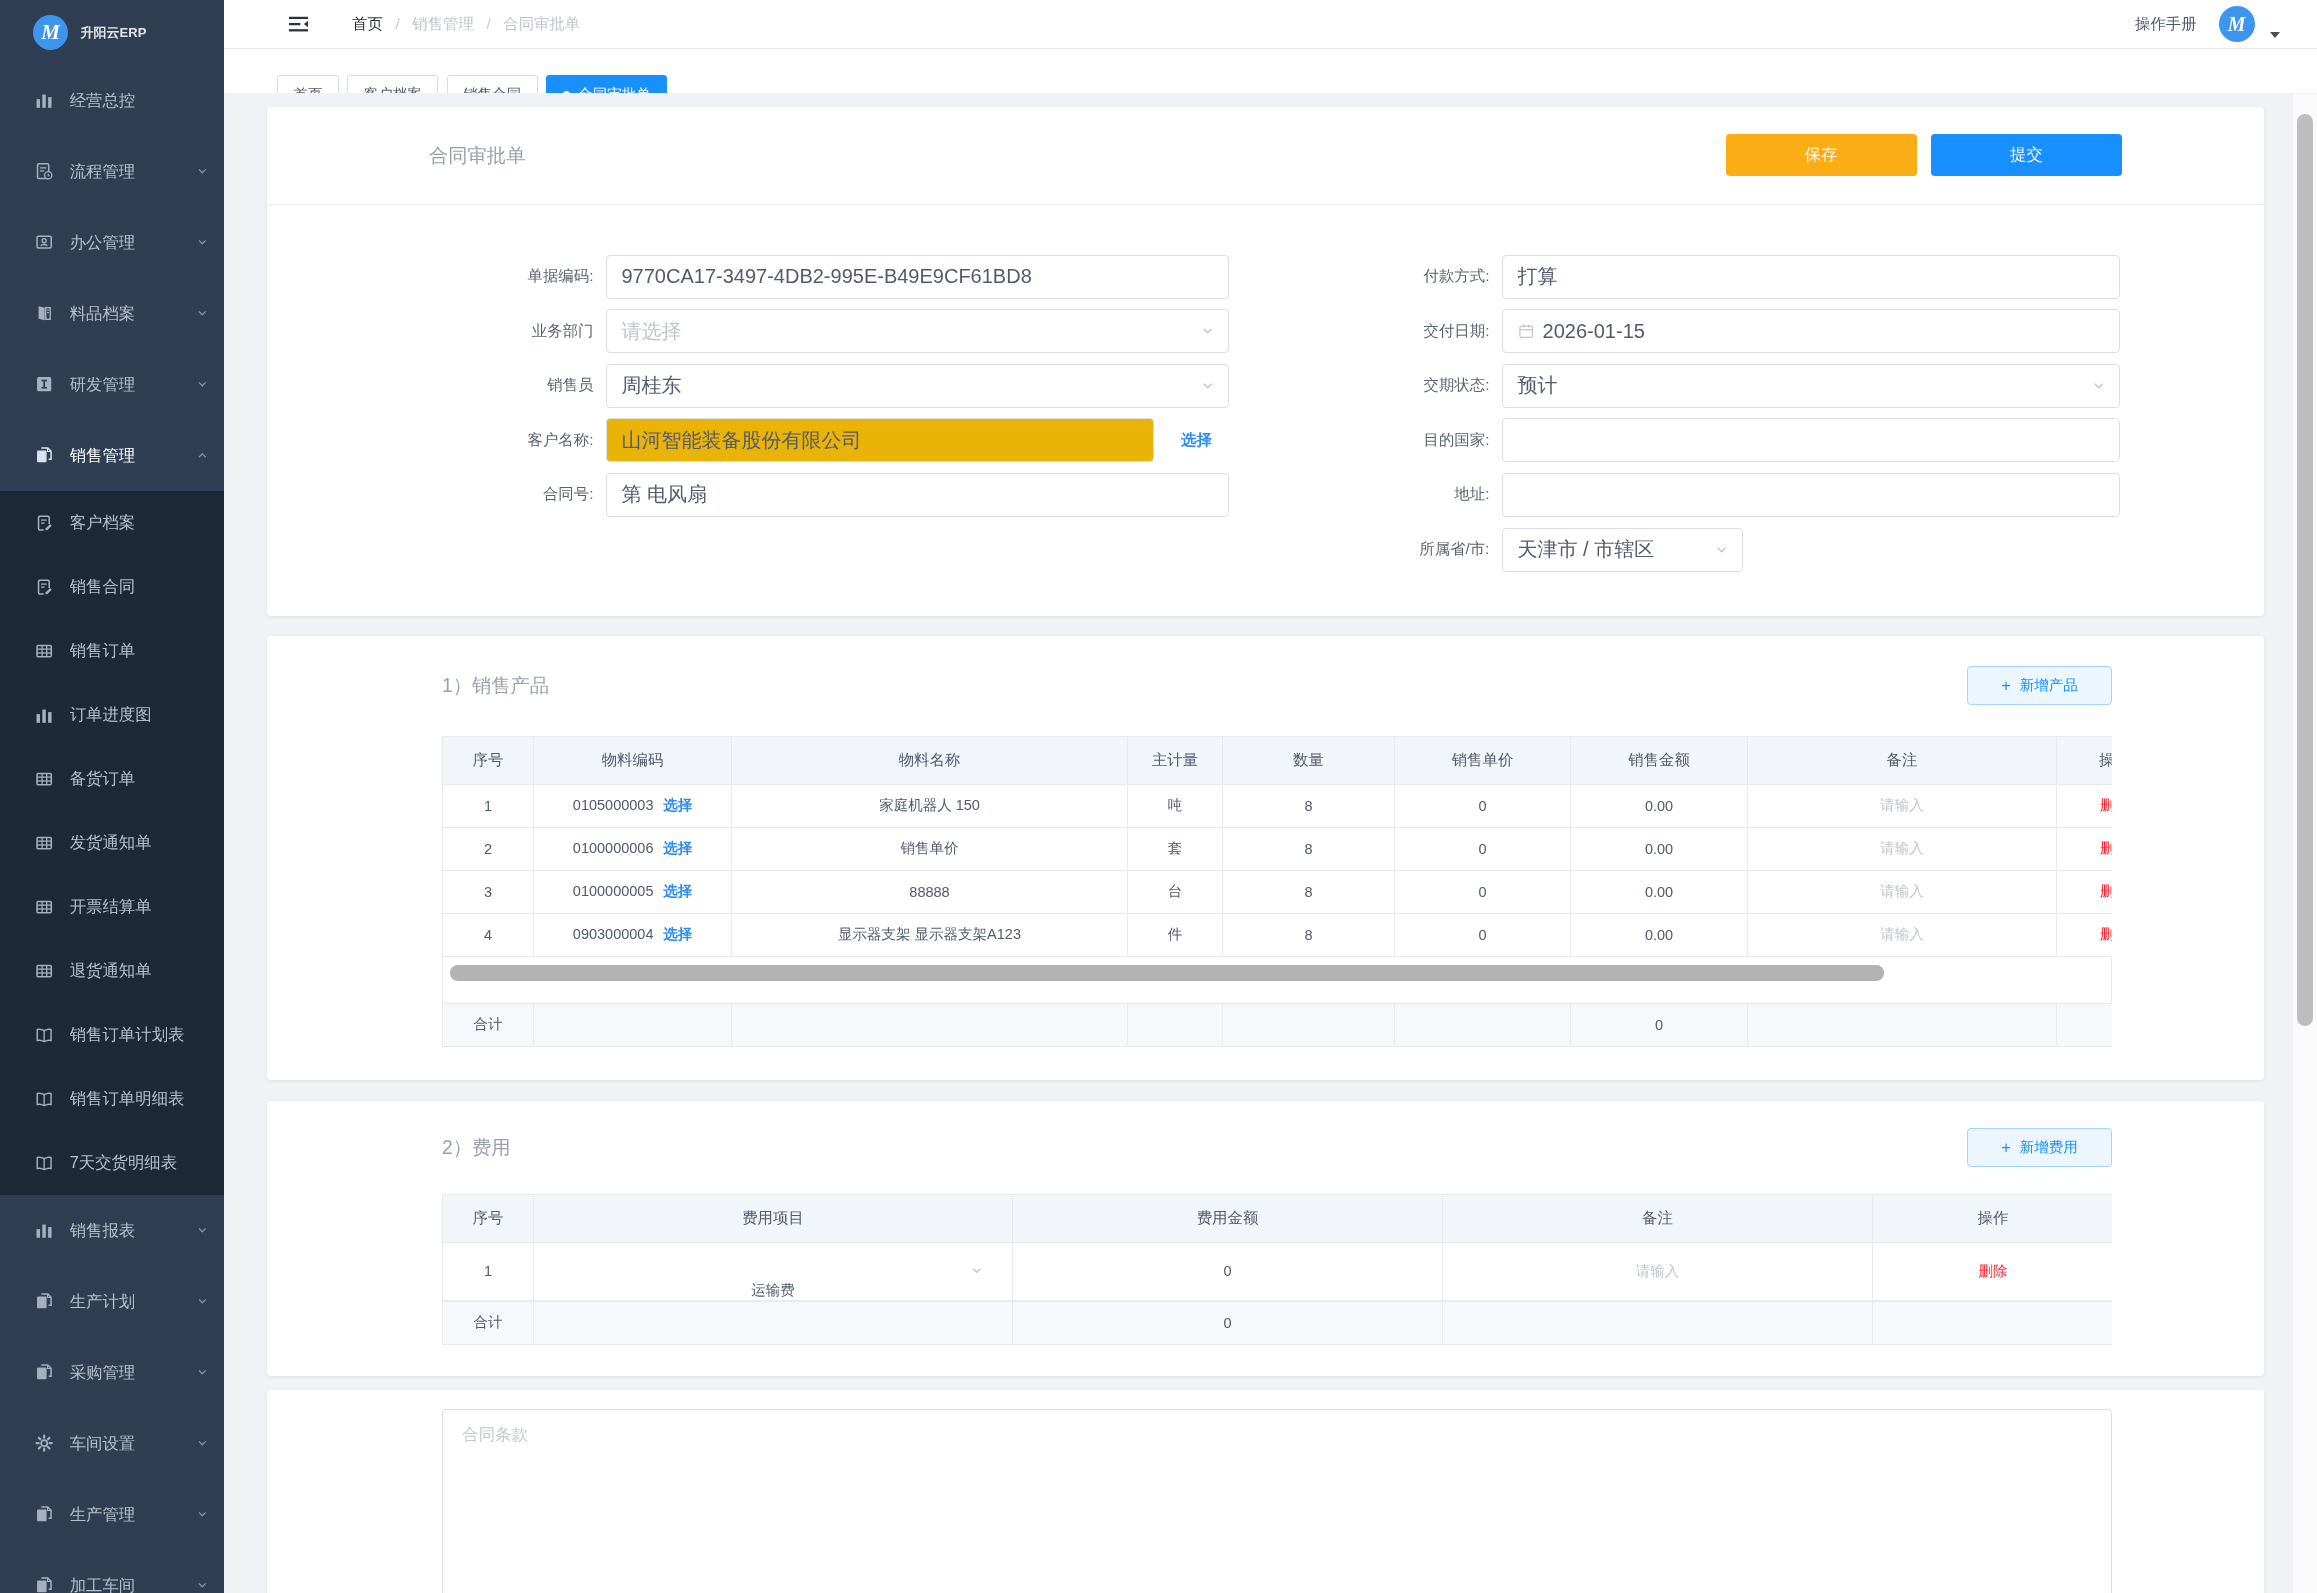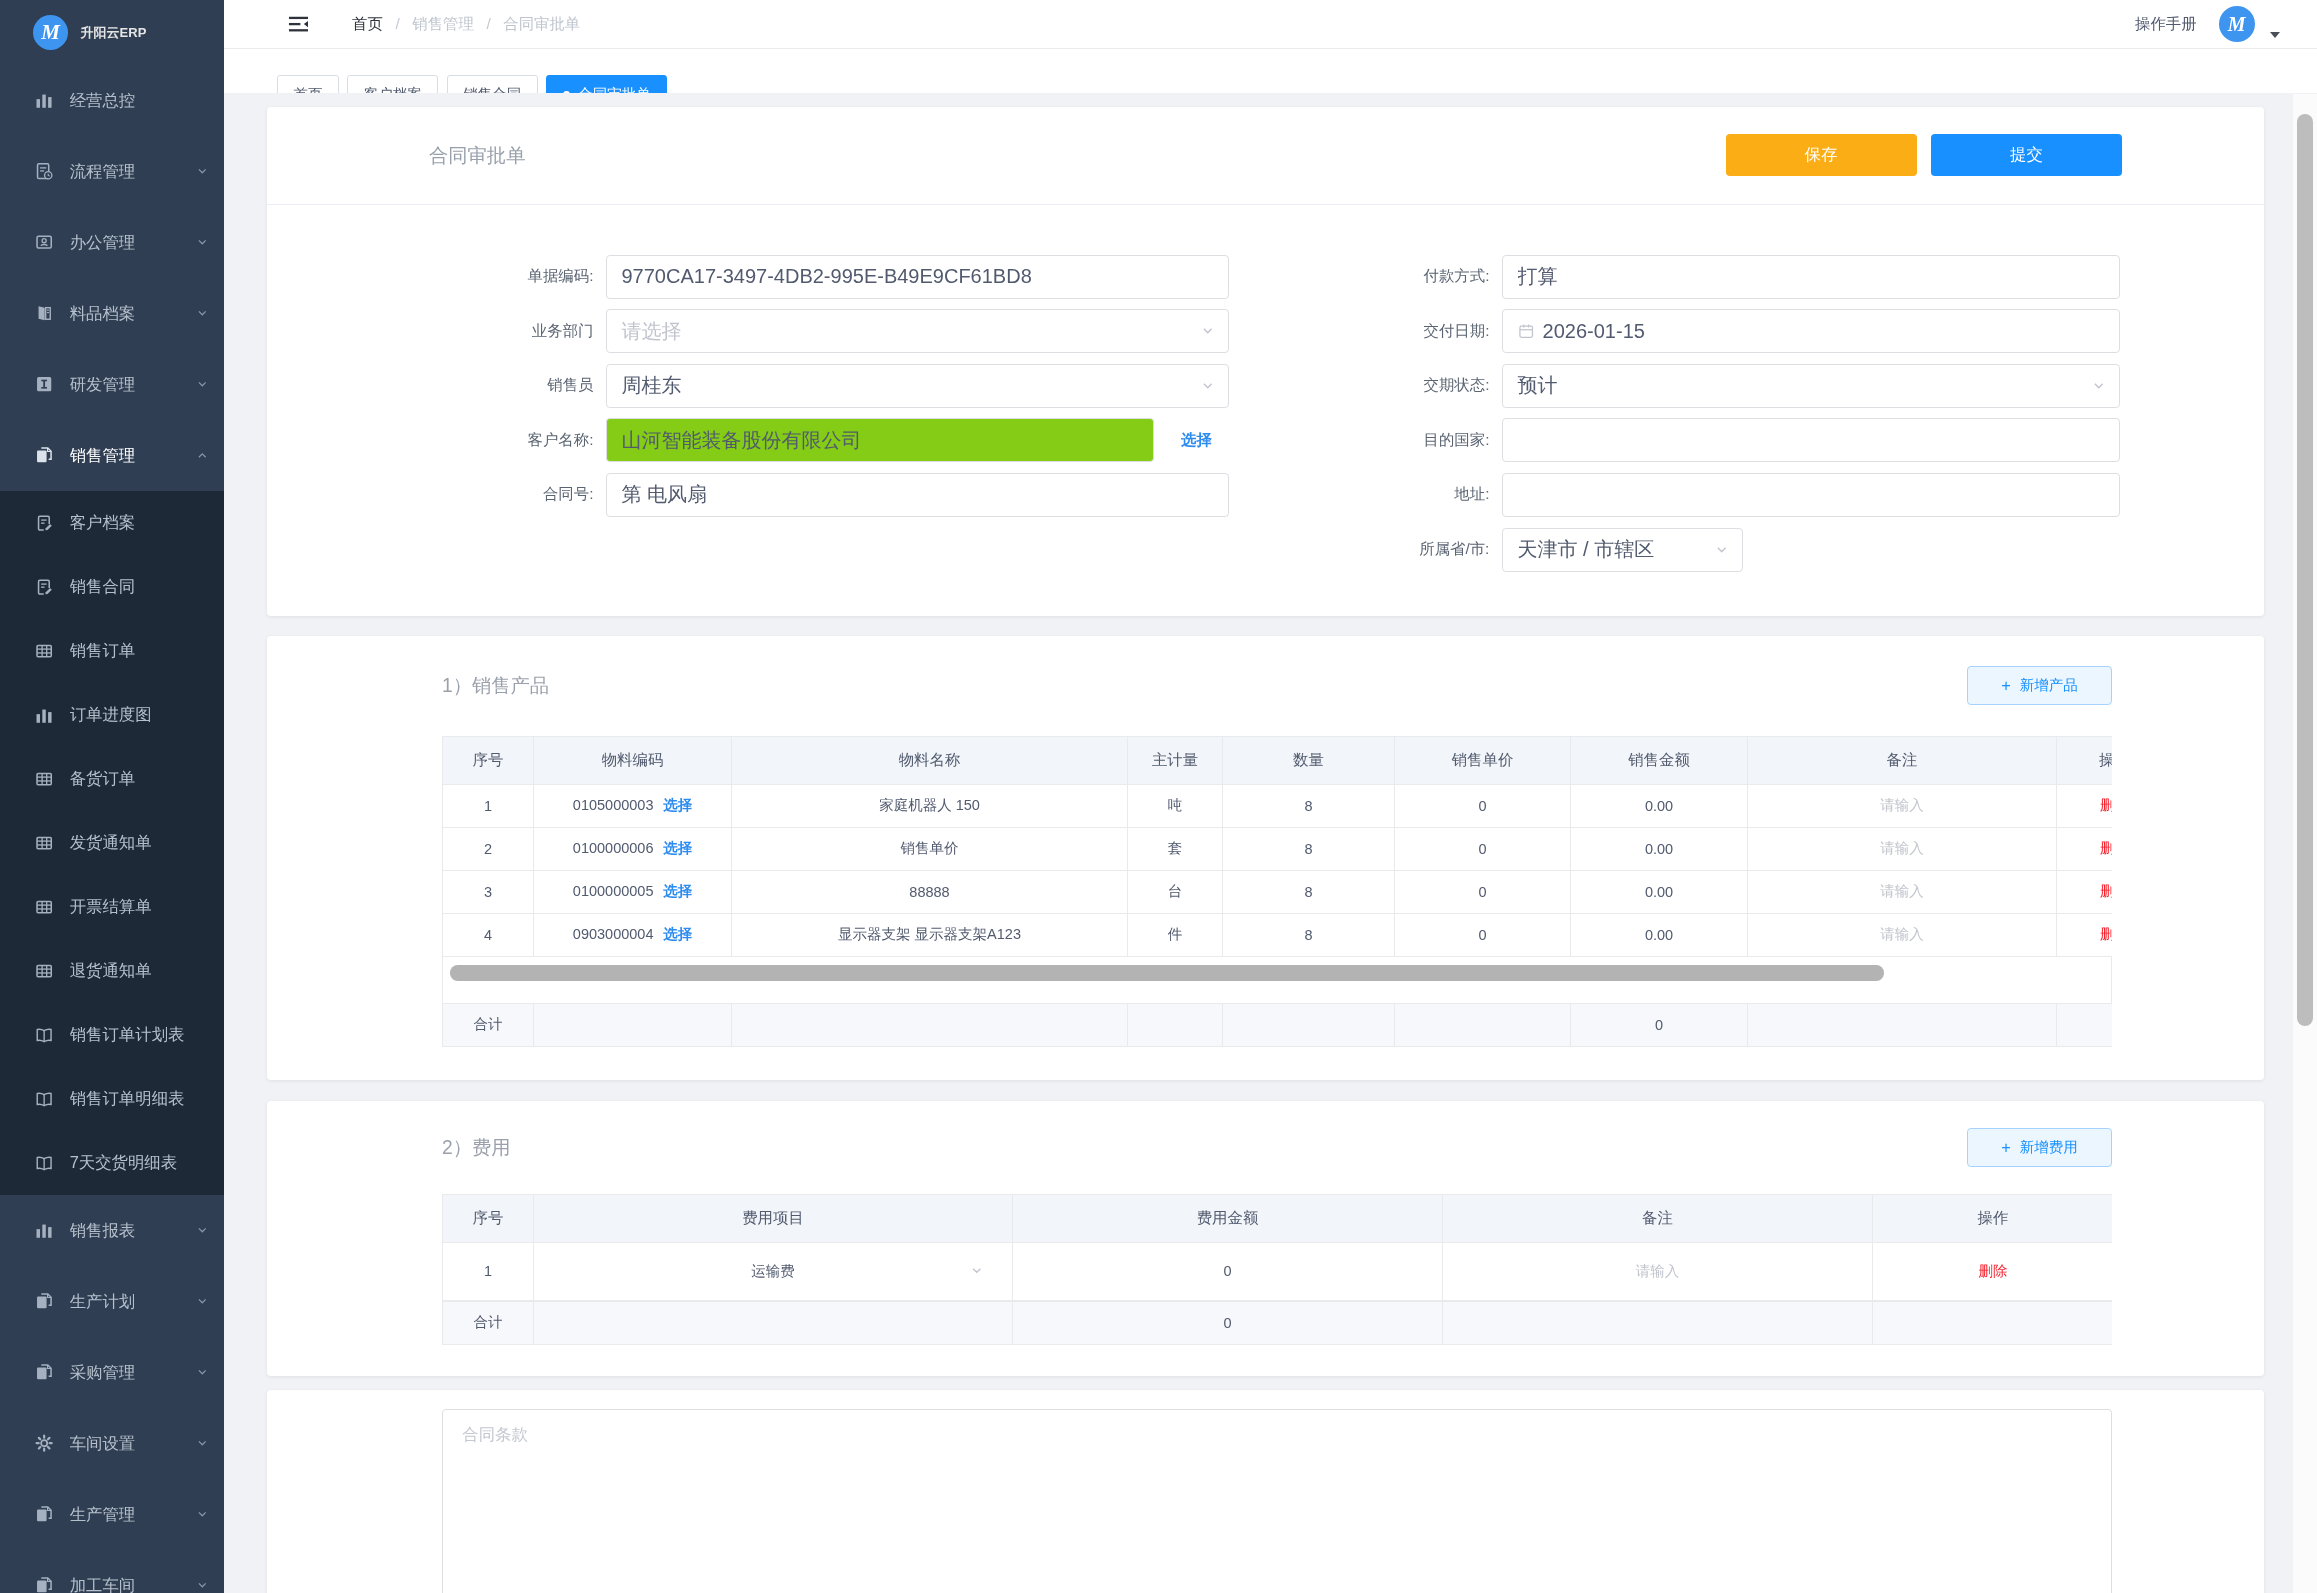--- a/index.html
+++ b/index.html
@@ -59,21 +59,21 @@
   .fcol { position:absolute; top:148px; display:flex; flex-direction:column; gap:10.6px; }
   .fcol.left { left:0; }
   .fcol.right { left:966px; }
   .frow { display:flex; align-items:center; }
   .flabel { width:339px; text-align:right; padding-right:12.6px; font-size:15.4px; color:#5a6472; flex:none; }
   .fcol.right .flabel { width:269px; }
   .finput { height:44px; border:1px solid #dcdee2; border-radius:3.9px; background:#fff; font-size:20px; color:#515a6e; padding:0 14.5px; display:flex; align-items:center; position:relative; gap:8.7px; }
   .w645 { width:623px; } .w640 { width:618px; } .w568 { width:548px; } .w250 { width:241px; }
   .finput input { border:none; outline:none; width:100%; font:inherit; color:#515a6e; background:transparent; }
   .finput input::placeholder { color:#c0c4cc; }
-  .finput.disabled { background:#84cc16; }
+  .finput.disabled { background:#eab308; }
   .sel-text { flex:1; }
   .sel-placeholder { color:#c0c4cc; }
   .sel-chevron { position:absolute; right:13.5px; top:50%; margin-top:-6.8px; width:13.5px; height:13.5px; color:#c0c4cc; }
   .sel-chevron svg { width:13.5px; height:13.5px; display:block; }
   .cal-icon { width:16.4px; height:16.4px; color:#c0c4cc; flex:none; }
   .cal-icon svg { width:16.4px; height:16.4px; display:block; }
   .link-action { margin-left:27px; color:#2d8cf0; font-size:15.4px; font-weight:bold; cursor:pointer; white-space:nowrap; }
 
   
   .panel-products { height:444px; padding:0 152px 0 175px; margin-bottom:21px; }
@@ -88,21 +88,21 @@
   .tbl-products { width:1728px; }
   .tbl-fees, .tbl-fees-total { width:1670px; }
   .tbl-products-total { width:1728px; }
   th { height:48px; background:#f2f5f9; border:1px solid #e8eaec; font-size:15.4px; font-weight:normal; color:#515a6e; text-align:center; overflow:hidden; white-space:nowrap; }
   td { height:43px; border:1px solid #e8eaec; background:#fff; font-size:14.5px; color:#515a6e; text-align:center; overflow:hidden; white-space:nowrap; }
   .tbl-fees td { height:58px; }
   .total-row td { background:#f6f8fb; height:43px; }
   .link-sel { color:#2d8cf0; font-weight:bold; margin-left:9.7px; cursor:pointer; }
   .ph { color:#c0c4cc; }
   .link-del { color:#f5222d; cursor:pointer; }
-  .cell-select { position:relative; width:100%; height:100%; display:flex; align-items:center; justify-content:center; cursor:pointer; }
+  .cell-select { position:relative; width:100%; height:100%; display:flex; align-items:flex-end; justify-content:center; cursor:pointer; }
   .cell-select .sel-chevron { right:29px; }
   .hscroll { width:1670px; height:46px; background:#fff; border-left:1px solid #e8eaec; border-right:1px solid #e8eaec; position:relative; }
   .hthumb { position:absolute; left:6.8px; top:8.7px; width:1434px; height:15.4px; border-radius:7.7px; background:#b3b3b3; cursor:pointer; }
 
   
   .panel-terms { margin-top:14.5px; height:367px; padding:19.3px 152px 0 175px; }
   .terms-box { width:1670px; height:328px; border:1px solid #dcdee2; border-radius:3.9px; padding:13.5px 19.3px; font-size:16.4px; color:#c3c7cf; cursor:text; }
 
   
   .vtrack { position:absolute; top:94px; right:0; width:24px; bottom:0; background:#fbfbfb; z-index:6; }

